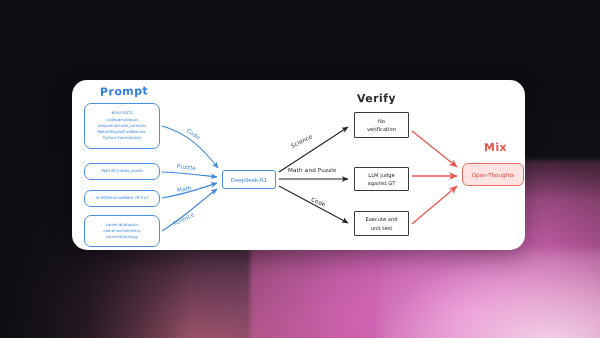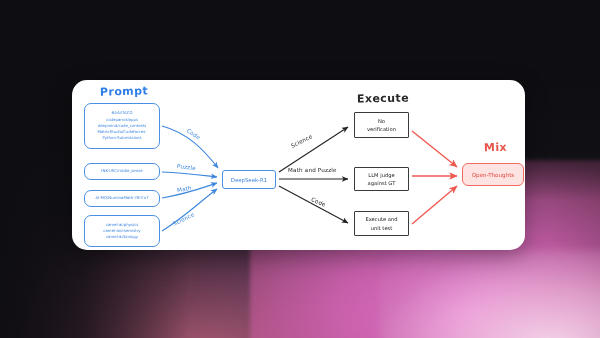--- a/index.html
+++ b/index.html
@@ -297,21 +297,21 @@
     <path d="M279,172 L348,127" stroke="#232323" stroke-width="1.1" fill="none" marker-end="url(#ah-black)"></path>
     <path d="M279,179 L348,179" stroke="#232323" stroke-width="1.1" fill="none" marker-end="url(#ah-black)"></path>
     <path d="M279,186 L348,223" stroke="#232323" stroke-width="1.1" fill="none" marker-end="url(#ah-black)"></path>
 
     <path d="M412,131 L457,167" stroke="#ef5a50" stroke-width="1.4" fill="none" marker-end="url(#ah-red)"></path>
     <path d="M412,176 L457,176" stroke="#ef5a50" stroke-width="1.4" fill="none" marker-end="url(#ah-red)"></path>
     <path d="M412,224 L457,186" stroke="#ef5a50" stroke-width="1.4" fill="none" marker-end="url(#ah-red)"></path>
   </svg>
 
   <div class="section-title" id="title-prompt">Prompt</div>
-  <div class="section-title" id="title-verify">Execute</div>
+  <div class="section-title" id="title-verify">Verify</div>
   <div class="section-title" id="title-mix">Mix</div>
 
   <div class="prompt-box" id="prompt-box-code">
     <span>BAAI/TACO</span>
     <span>codeparrot/apps</span>
     <span>deepmind/code_contests</span>
     <span>MatrixStudio/Codeforces-</span>
     <span>Python-Submissions</span>
   </div>
 

